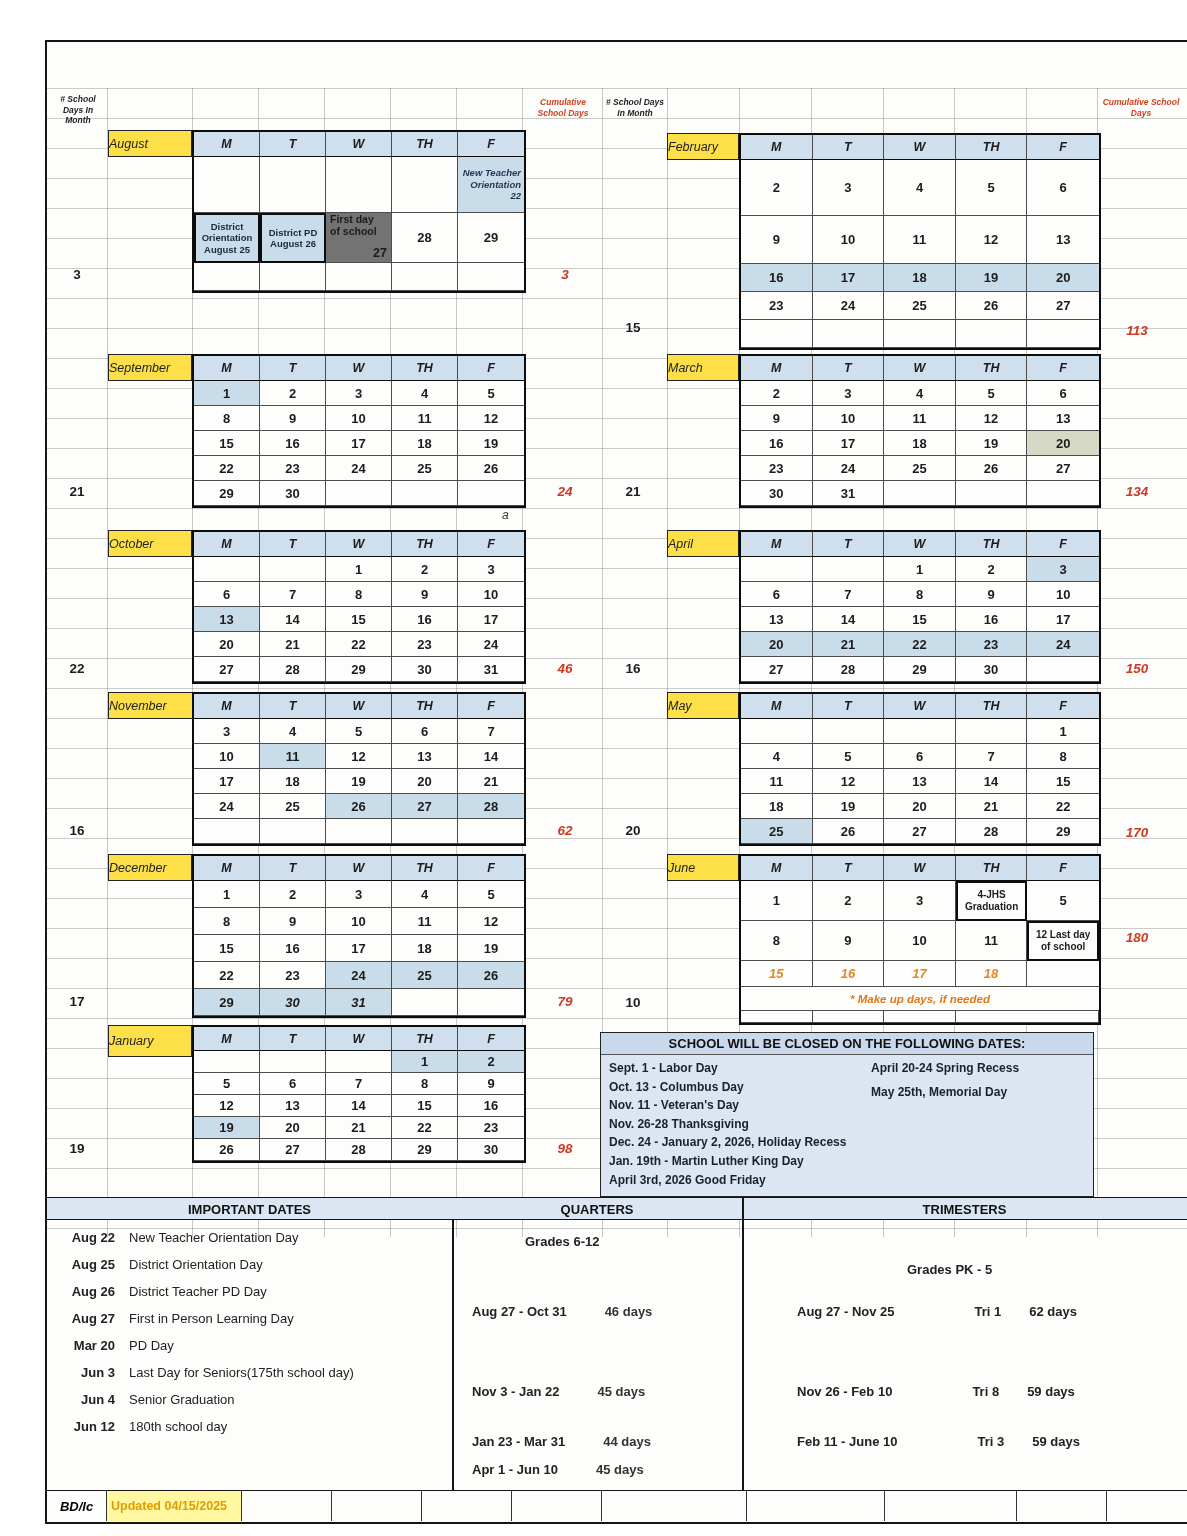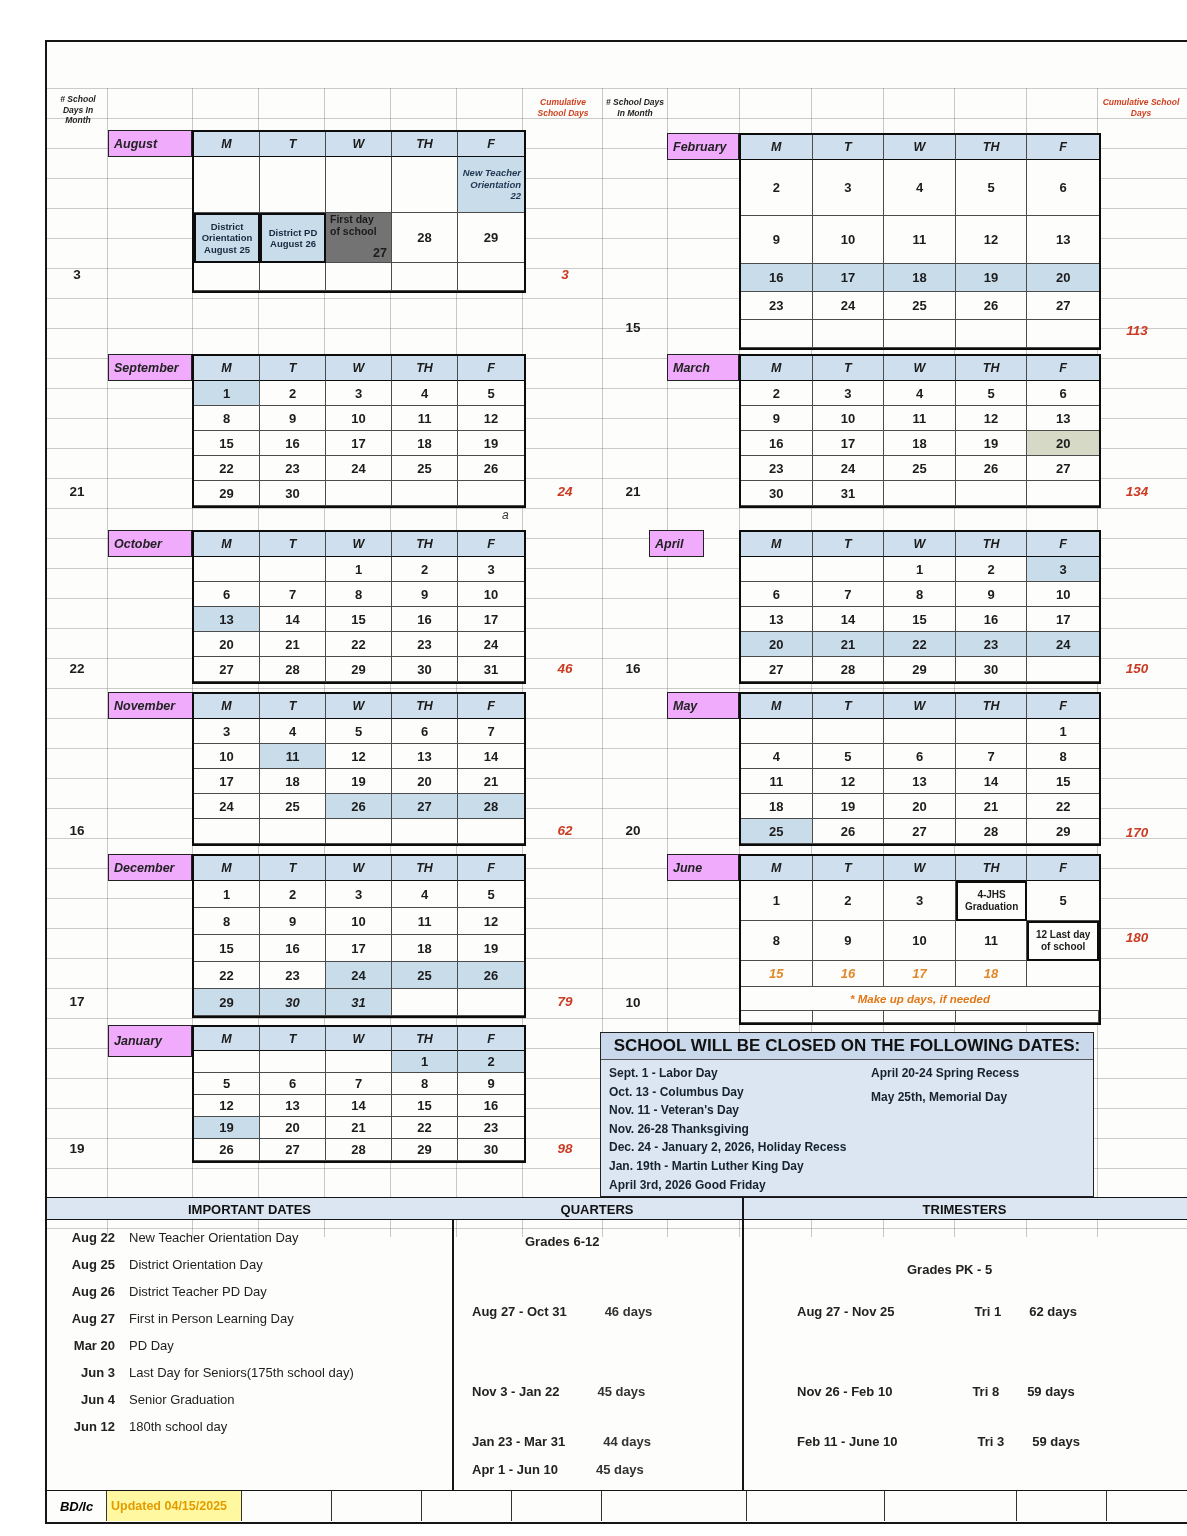--- a/index.html
+++ b/index.html
@@ -11,22 +11,22 @@
   .vline{position:absolute;top:46px;height:1149px;width:1px;background:rgba(90,90,90,.32);z-index:0;}
   
   #title{position:absolute;left:0;top:0;width:1140px;height:46px;border-bottom:1.5px solid #151515;
     display:flex;align-items:center;justify-content:center;font-size:19px;font-weight:bold;color:#1a1a1a;letter-spacing:.3px;background:#fdfdfb;z-index:3;}
   
   .lanehdr{position:absolute;z-index:3;font-size:8.5px;font-style:italic;font-weight:bold;text-align:center;line-height:1.25;}
   .lanehdr.black{color:#222;}
   .lanehdr.red{color:#d0401f;}
   
   .month{position:absolute;z-index:2;}
-  .mlabel{position:absolute;background:#f0abfc;border:1.5px solid #222;box-sizing:border-box;
-    font-size:12.5px;font-weight:bold;font-style:italic;color:#222;display:flex;align-items:center;padding-left:5px;}
+  .mlabel{position:absolute;background:#fde047;border:1.5px solid #222;box-sizing:border-box;
+    font-size:12.5px;font-weight:normal;font-style:italic;color:#222;display:flex;align-items:center;}
   .mgrid{position:absolute;display:grid;border:2px solid #0c0c0c;background:#fdfdfb;box-sizing:content-box;}
   .mc{border-right:1px solid #4c4c4c;border-bottom:1px solid #4c4c4c;box-sizing:border-box;
     display:flex;align-items:center;justify-content:center;font-size:13px;font-weight:bold;color:#1c1c1c;overflow:hidden;}
   .mc:nth-child(5n){border-right:none;}
   .mc.hdr{background:#cfdfee;font-style:italic;border-bottom:1.5px solid #0c0c0c;font-size:12.5px;}
   .mc.hlb{background:#c9dcea;}
   .mc.hlg{background:#d6d9c6;}
   .mc.mk{color:#e0882a;font-style:italic;}
   .mc.it{font-style:italic;}
   .mc.noteblue{background:#c9dcea;font-style:italic;font-weight:bold;font-size:9.5px;line-height:1.25;text-align:right;flex-direction:column;align-items:flex-end;justify-content:center;padding-right:3px;color:#233a55;}
@@ -35,21 +35,21 @@
   .mc.gold .gnum{position:absolute;right:4px;bottom:2px;font-size:12.5px;}
   .mc.boxed{background:#fdfdfb;border:2px solid #0c0c0c;font-size:10px;line-height:1.2;text-align:center;flex-direction:column;justify-content:center;}
   .mc.mknote{grid-column:1 / -1;color:#e07818;font-style:italic;font-size:11.5px;justify-content:center;border-right:none;}
   .lanenum{position:absolute;z-index:3;font-size:13.5px;font-weight:bold;color:#1c1c1c;width:60px;text-align:center;height:20px;line-height:20px;}
   .lanenum.red{color:#cb3a23;font-style:italic;width:80px;}
   #banner{position:absolute;left:145px;top:252px;width:330px;height:43px;background:#c9dcea;border:1px solid #666;z-index:3;
     display:flex;align-items:center;justify-content:center;font-size:20px;font-weight:bold;font-style:italic;color:#8a4a42;}
   #straymark{position:absolute;left:455px;top:466px;z-index:3;font-size:12px;font-style:italic;color:#333;}
   
   #closedbox{position:absolute;left:553px;top:990px;width:494px;height:165px;z-index:3;background:#dce6f2;border:1.5px solid #222;box-sizing:border-box;}
-  #closedbox .cbhdr{background:#c9d8eb;border-bottom:1px solid #555;font-size:17px;font-weight:bold;text-align:center;padding:3px 0;color:#111;}
+  #closedbox .cbhdr{background:#c9d8eb;border-bottom:1px solid #555;font-size:13px;font-weight:bold;text-align:center;padding:3px 0;color:#111;}
   #closedbox .cbbody{position:relative;height:136px;}
   .cbitem{position:absolute;left:8px;font-size:12px;font-weight:bold;color:#15232e;white-space:nowrap;}
   .cbitem.rcol{left:270px;}
   
   #bandrow{position:absolute;left:0;top:1155px;width:1140px;height:23px;z-index:3;background:#dce6f2;border-top:1.5px solid #151515;border-bottom:1.5px solid #151515;box-sizing:border-box;}
   .bandhdr{position:absolute;top:0;height:23px;display:flex;align-items:center;justify-content:center;font-size:13px;font-weight:bold;color:#111;}
   .vsep{position:absolute;width:1.5px;background:#151515;z-index:3;}
   .idrow{position:absolute;z-index:3;font-size:13px;color:#222;white-space:nowrap;}
   .idrow .d{display:inline-block;width:58px;font-weight:bold;text-align:right;margin-right:14px;}
   .idrow .n{}
@@ -388,21 +388,21 @@
           <div class="mc">30</div>
           <div class="mc">31</div>
           <div class="mc"></div>
           <div class="mc"></div>
           <div class="mc"></div>
         </div>
         <div class="lanenum" style="left: 556px; top: 440px;">21</div>
         <div class="lanenum red" style="left: 1050px; top: 440px;">134</div>
       </div>
       <div class="month">
-        <div class="mlabel" style="left: 602px; top: 488px; width: 55px; height: 27px;">April</div>
+        <div class="mlabel" style="left: 620px; top: 488px; width: 72px; height: 27px;">April</div>
         <div class="mgrid" style="left: 692px; top: 488px; width: 358px; grid-template-columns: repeat(5, 1fr); grid-template-rows: 25px 25px 25px 25px 25px 25px;">
           <div class="mc hdr">M</div>
           <div class="mc hdr">T</div>
           <div class="mc hdr">W</div>
           <div class="mc hdr">TH</div>
           <div class="mc hdr">F</div>
           <div class="mc"></div>
           <div class="mc"></div>
           <div class="mc">1</div>
           <div class="mc">2</div>

